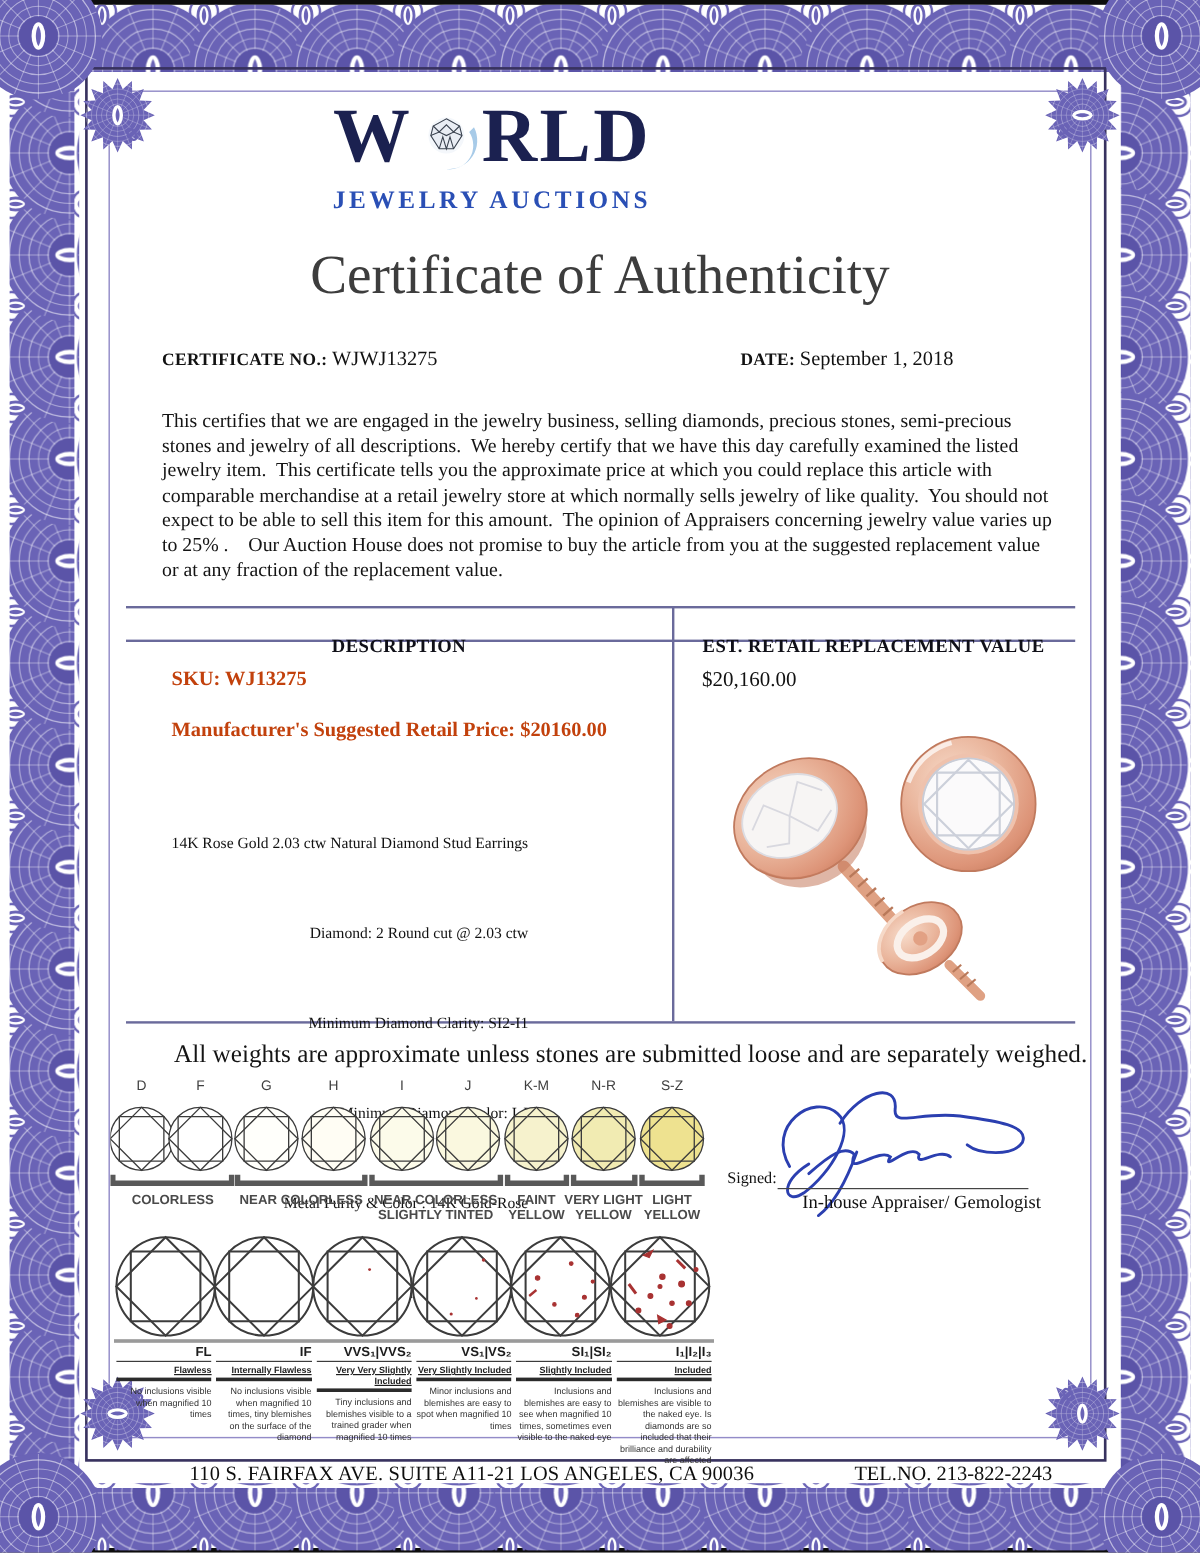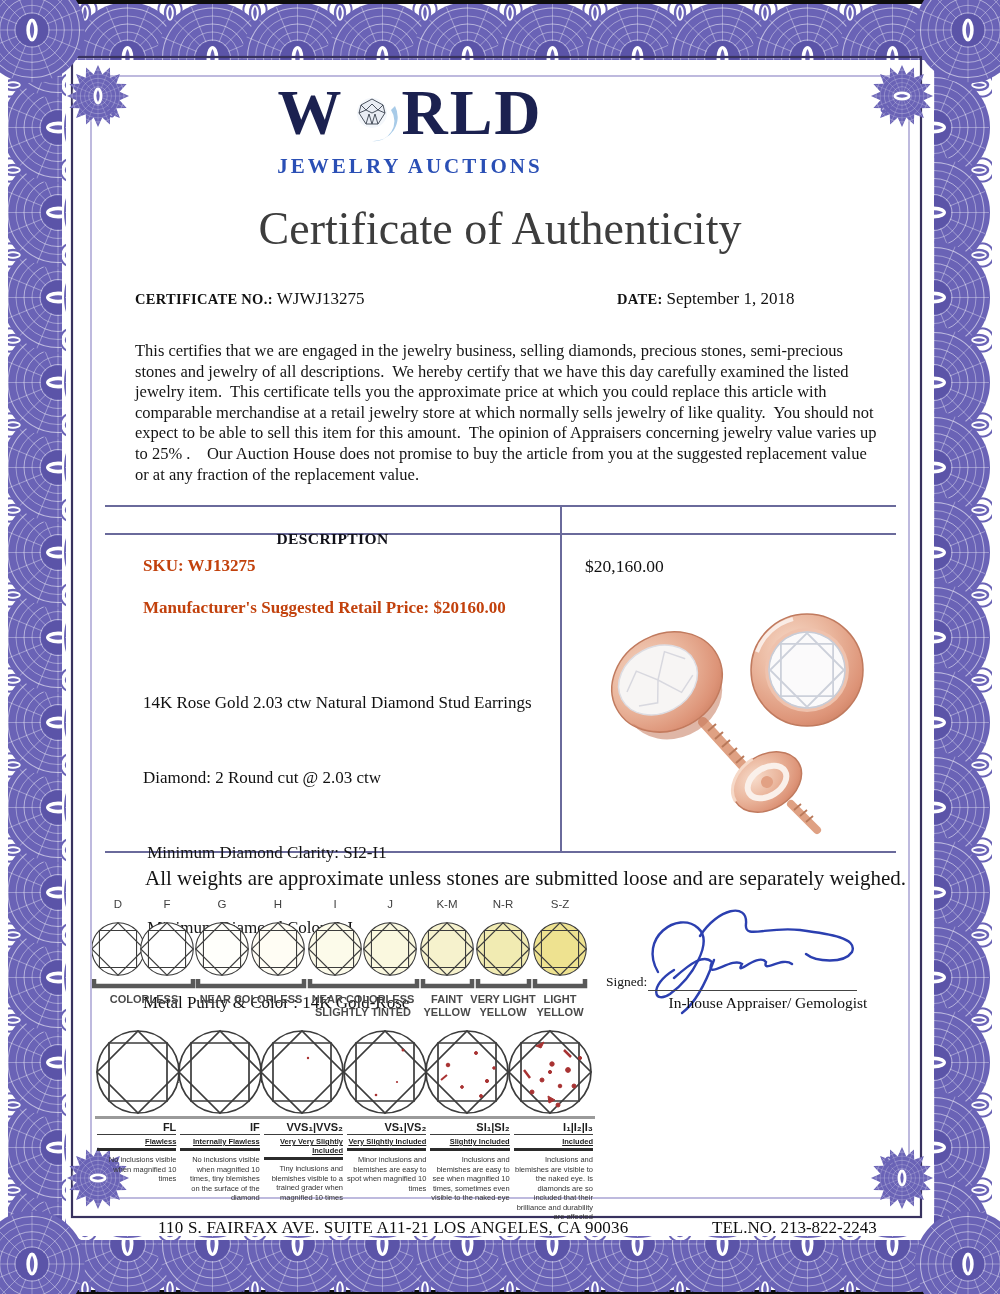--- a/index.html
+++ b/index.html
@@ -18,21 +18,21 @@
   .val{font-size:17px;color:#111;}
   #cert-no-row{top:289px;left:135px;}
   #date-row{top:289px;left:617px;}
   #body-par{top:341px;left:135px;width:742px;font-size:16.5px;line-height:20.6px;
             color:#141414;white-space:pre-wrap;}
   
   .hline{background:#6a6a9b;height:1.5px;}
   .vline{background:#6a6a9b;width:1.5px;}
   .th{font-weight:bold;font-size:15.5px;color:#101018;text-align:center;letter-spacing:.4px;margin-top:21px;}
   #sku-line,#msrp-line{font-size:17px;color:#c2410c;font-weight:bold;}
-  #desc-lines{top:640px;left:143px;font-size:17px;line-height:25px;color:#111;white-space:pre;}
+  #desc-lines{top:640px;left:143px;font-size:13px;line-height:25px;color:#111;white-space:pre;text-align:right;}
   #value-cell{top:556px;left:585px;font-size:17.5px;color:#111;}
   #weights-note{top:866px;left:145px;font-size:21px;color:#141414;}
   
   #signed-lbl{top:974px;left:606px;font-size:13.5px;color:#111;}
   #sig-line{top:990px;left:648px;width:209px;height:1px;background:#444;}
   #signer-title{top:994px;left:648px;width:240px;text-align:center;font-size:15.5px;color:#111;}
   
   #clarity-top-rule{top:1116px;left:95px;width:500px;height:3px;background:#9a9a9a;}
   #clarity-table{top:1121px;left:95px;width:500px;display:flex;
                  font-family:"Liberation Sans",sans-serif;}
@@ -170,20 +170,21 @@
   </div>
 
   <div class="abs" id="body-par">This certifies that we are engaged in the jewelry business, selling diamonds, precious stones, semi-precious stones and jewelry of all descriptions.  We hereby certify that we have this day carefully examined the listed jewelry item.  This certificate tells you the approximate price at which you could replace this article with comparable merchandise at a retail jewelry store at which normally sells jewelry of like quality.  You should not expect to be able to sell this item for this amount.  The opinion of Appraisers concerning jewelry value varies up to 25% .    Our Auction House does not promise to buy the article from you at the suggested replacement value or at any fraction of the replacement value.</div>
 
   <div class="abs hline" style="top:505px;left:105px;width:791px"></div>
   <div class="abs hline" style="top:533px;left:105px;width:791px"></div>
   <div class="abs hline" style="top:851px;left:105px;width:791px"></div>
   <div class="abs vline" style="top:505px;left:560px;height:346px"></div>
 
   <div class="abs th" style="top:509px;left:105px;width:455px">DESCRIPTION</div>
+  <div class="abs th" style="top:509px;left:560px;width:336px">EST. RETAIL REPLACEMENT VALUE</div>
 
   <div class="abs" id="sku-line" style="top:556px;left:143px">SKU: WJ13275</div>
   <div class="abs" id="msrp-line" style="top:598px;left:143px">Manufacturer's Suggested Retail Price: $20160.00</div>
 
   <div class="abs" id="desc-lines">
     <div>14K Rose Gold 2.03 ctw Natural Diamond Stud Earrings</div>
     <div>Diamond: 2 Round cut @ 2.03 ctw</div>
     <div> Minimum Diamond Clarity: SI2-I1</div>
     <div> Minimum Diamond Color: I-J</div>
     <div>Metal Purity &amp; Color : 14K Gold-Rose</div>

